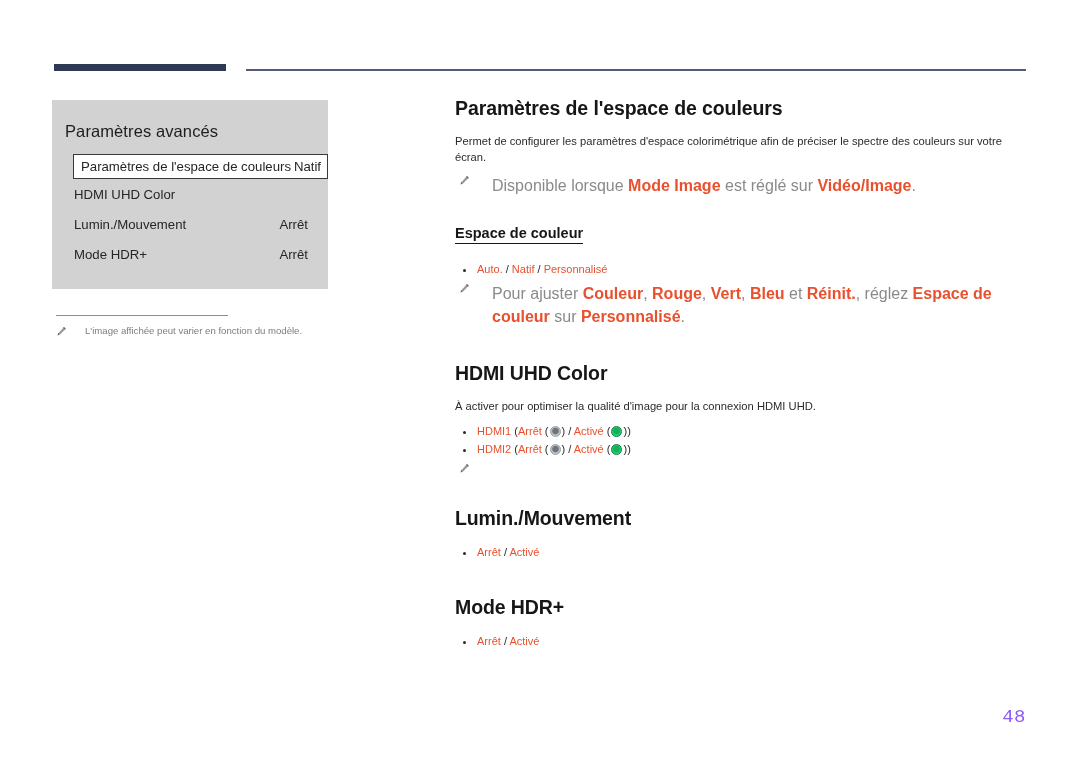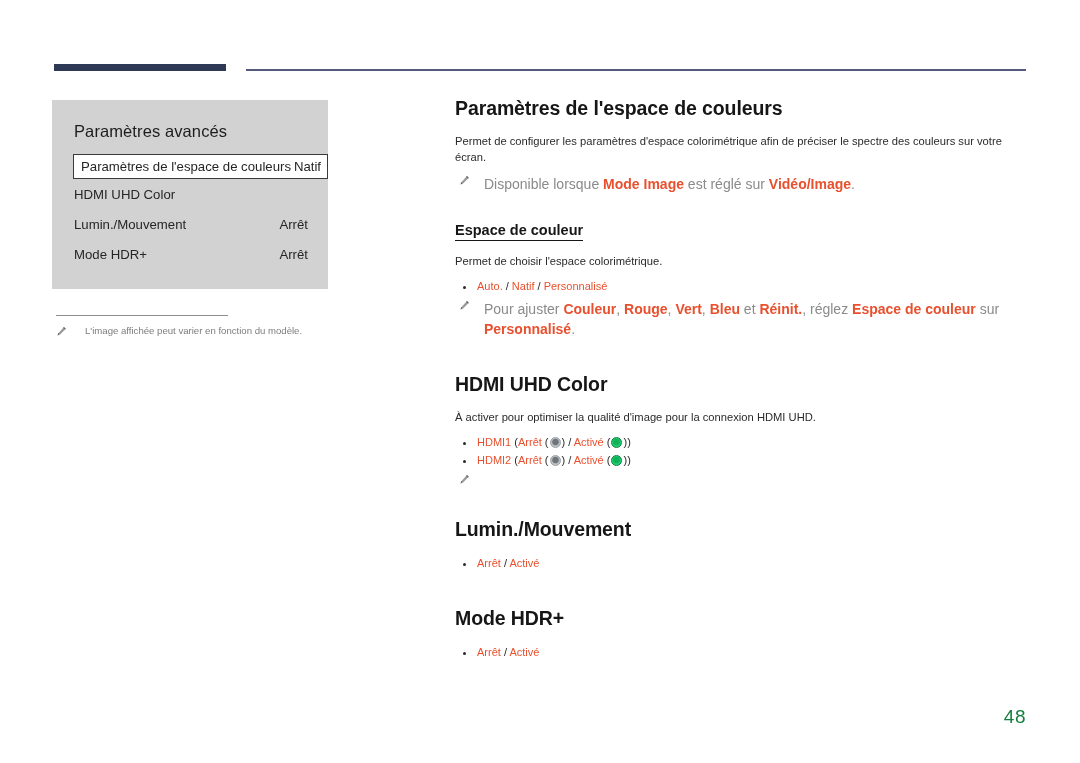--- a/index.html
+++ b/index.html
@@ -48,21 +48,21 @@
   }
   .osd-panel {
     width: 276px;
     background: #d2d2d2;
     padding: 18px 0 20px 0;
     box-sizing: border-box;
   }
   .osd-title {
     font-size: 16.5px;
     color: #1d1d1d;
-    padding: 4px 0 13px 22px;
+    padding: 4px 0 13px 13px;
     letter-spacing: .1px;
   }
   .osd-row {
     display: flex;
     align-items: center;
     justify-content: space-between;
     height: 30px;
     padding: 0 20px 0 22px;
     font-size: 13.2px;
     color: #262626;
@@ -136,22 +136,22 @@
   }
   p.body {
     font-size: 11.2px;
     line-height: 1.42;
     color: #2a2a2a;
     margin: 0 0 8px 0;
   }
   .note {
     display: flex;
     align-items: flex-start;
-    gap: 14px;
-    font-size: 14px;
+    gap: 22px;
+    font-size: 16px;
     line-height: 1.45;
     color: #8a8a8a;
     margin: 3px 0 2px 4px;
   }
   .note .accent { color: #e8502e; font-weight: bold; }
 
   ul.bullets {
     list-style: none;
     margin: 4px 0 2px 0;
     padding: 0;
@@ -194,22 +194,23 @@
     border: 1px solid #0c7c40;
     box-sizing: border-box;
   }
 
   
   .page-no {
     position: absolute;
     right: 54px;
     top: 706px;
     font-size: 19px;
-    color: #15803d;
+    color: #8b5cf6;
     letter-spacing: .5px;
+    font-family: Liberation Mono, monospace;
   }
 </style>
 </head>
 <body>
 
 <div class="top-rules">
   <div class="rule-thick"></div>
   <div class="rule-thin"></div>
 </div>
 
@@ -265,21 +266,20 @@
       <svg viewBox="0 0 16 16" width="11" height="11" aria-hidden="true">
         <path d="M11.6 1.4 L14.2 4.0 L5.6 12.6 L2.2 13.8 L3.4 10.4 Z" fill="#9a9a9a"></path>
         <path d="M11.6 1.4 L14.2 4.0 L12.9 5.3 L10.3 2.7 Z" fill="#6f6f6f"></path>
         <path d="M2.2 13.8 L3.4 10.4 L4.6 11.6 Z" fill="#4a4a4a"></path>
       </svg>
     </span>
     <span><span>Disponible lorsque </span><span class="accent">Mode Image</span><span> est réglé sur </span><span class="accent">Vidéo/Image</span><span>.</span></span>
   </div>
 
   <h2 class="sub-title">Espace de couleur</h2>
-  <p class="body">Permet de choisir l'espace colorimétrique.</p>
 
   <ul class="bullets">
     <li><span>Auto.</span><span class="plain"> / </span><span>Natif</span><span class="plain"> / </span><span>Personnalisé</span></li>
   </ul>
 
   <div class="note">
     <span class="pencil">
       <svg viewBox="0 0 16 16" width="11" height="11" aria-hidden="true">
         <path d="M11.6 1.4 L14.2 4.0 L5.6 12.6 L2.2 13.8 L3.4 10.4 Z" fill="#9a9a9a"></path>
         <path d="M11.6 1.4 L14.2 4.0 L12.9 5.3 L10.3 2.7 Z" fill="#6f6f6f"></path>

